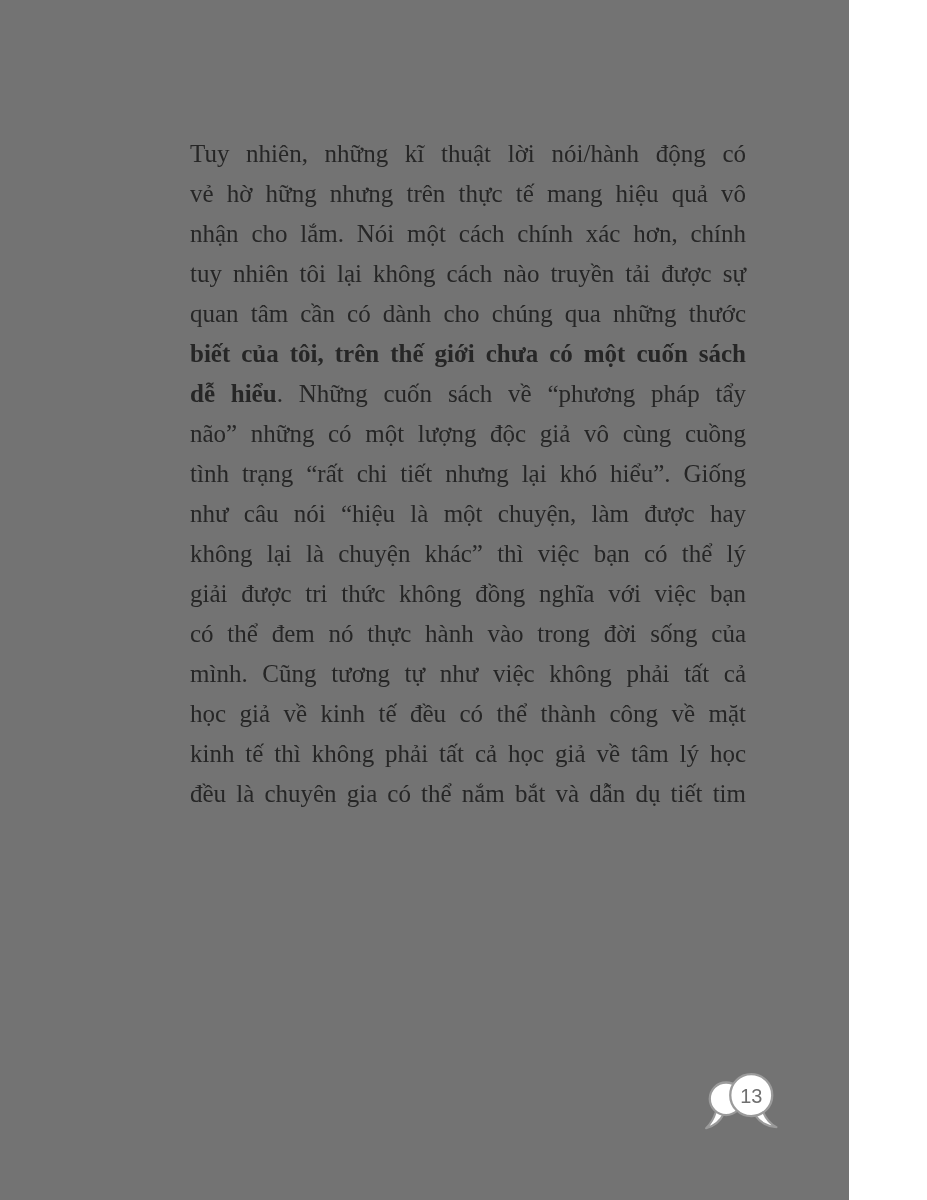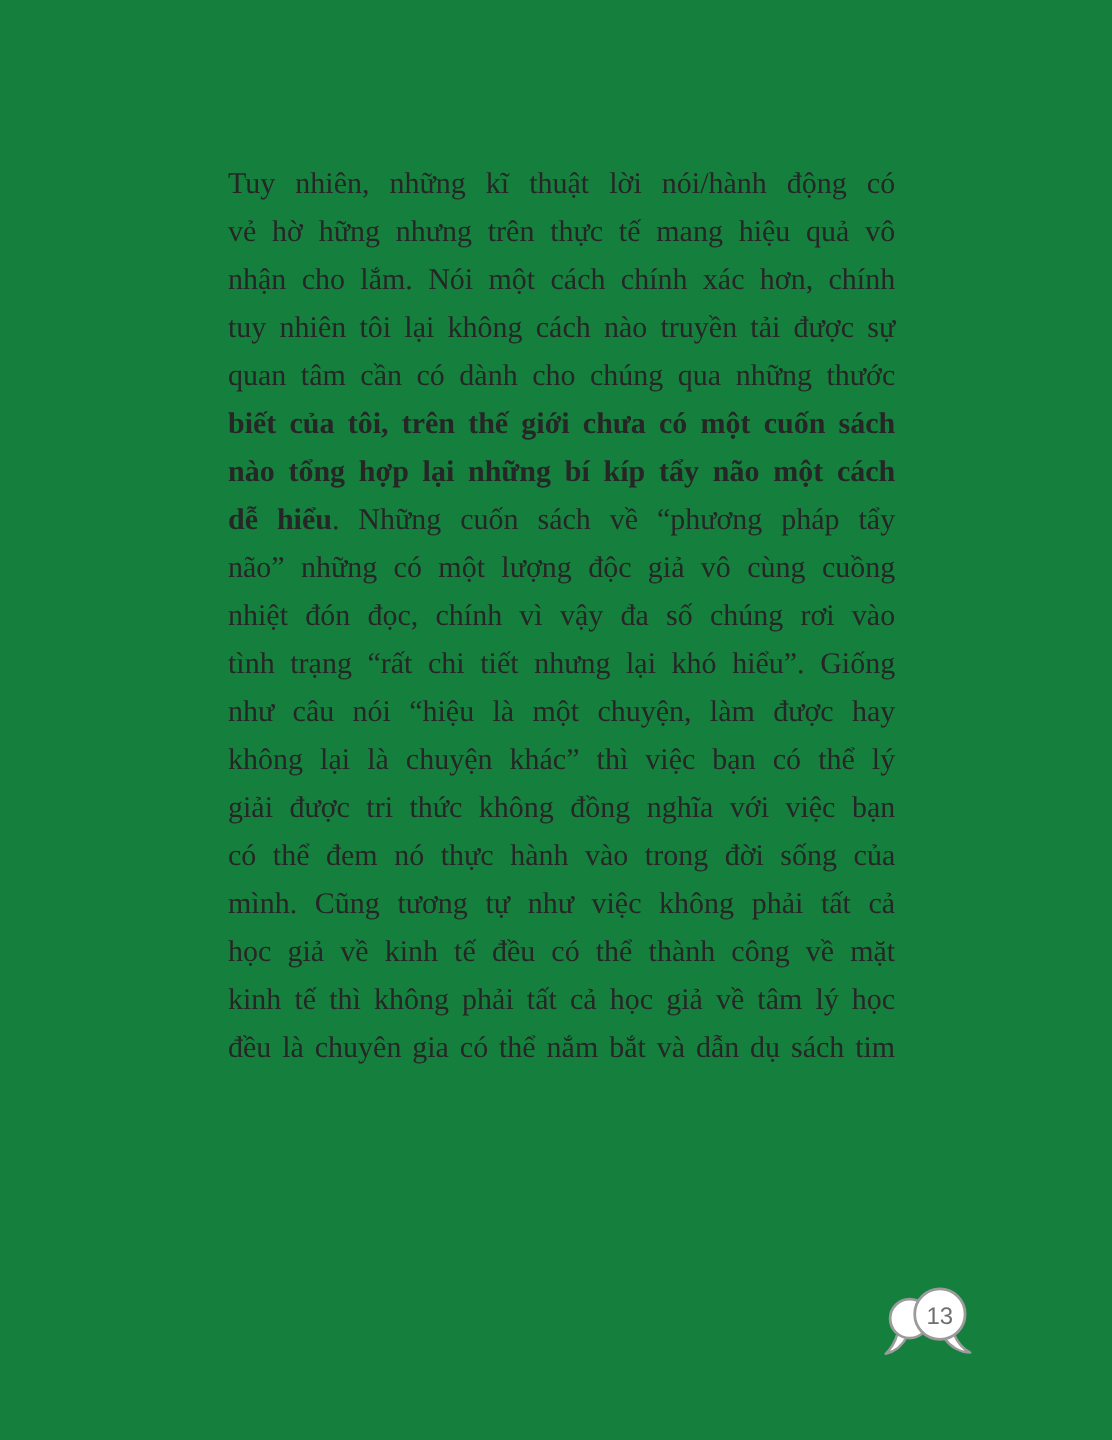--- a/index.html
+++ b/index.html
@@ -1,20 +1,20 @@
 <!DOCTYPE html>
 <html><head>
 <meta charset="utf-8">
 <style>
   html, body { margin: 0; padding: 0; background: #ffffff; }
   .page {
     position: relative;
-    width: 927px;
+    width: 849px;
     height: 1200px;
-    background: #15803d;
+    background: #737373;
     overflow: hidden;
     font-family: "Liberation Serif", serif;
   }
   .text-block {
     position: absolute;
     left: 190px;
     top: 134px;
     width: 556px;
     color: #262626;
     font-size: 25px;
@@ -23,52 +23,50 @@
     height: 40px;
     line-height: 40px;
     text-align: justify;
     text-align-last: justify;
     -moz-text-align-last: justify;
     white-space: normal;
   }
   .line .bold { font-weight: bold; }
   .page-number-badge {
     position: absolute;
-    left: 736px;
+    left: 704px;
     top: 1070px;
     width: 84px;
     height: 66px;
   }
   .page-number-badge svg { display: block; width: 100%; height: 100%; }
 </style>
 </head>
 <body>
 
 <div class="page">
 
   <div class="text-block">
       <div class="line"><span>Tuy nhiên, những kĩ thuật lời nói/hành động có</span></div>
       <div class="line"><span>vẻ hờ hững nhưng trên thực tế mang hiệu quả vô</span></div>
       <div class="line"><span>nhận cho lắm. Nói một cách chính xác hơn, chính</span></div>
       <div class="line"><span>tuy nhiên tôi lại không cách nào truyền tải được sự</span></div>
       <div class="line"><span>quan tâm cần có dành cho chúng qua những thước</span></div>
       <div class="line"><span class="bold">biết của tôi, trên thế giới chưa có một cuốn sách</span></div>
-      <div class="line"><span class="bold">nào tổng hợp lại những bí kíp tẩy não một cách</span></div>
       <div class="line"><span class="bold">dễ hiểu</span><span>. Những cuốn sách về “phương pháp tẩy</span></div>
       <div class="line"><span>não” những có một lượng độc giả vô cùng cuồng</span></div>
-      <div class="line"><span>nhiệt đón đọc, chính vì vậy đa số chúng rơi vào</span></div>
       <div class="line"><span>tình trạng “rất chi tiết nhưng lại khó hiểu”. Giống</span></div>
       <div class="line"><span>như câu nói “hiệu là một chuyện, làm được hay</span></div>
       <div class="line"><span>không lại là chuyện khác” thì việc bạn có thể lý</span></div>
       <div class="line"><span>giải được tri thức không đồng nghĩa với việc bạn</span></div>
       <div class="line"><span>có thể đem nó thực hành vào trong đời sống của</span></div>
       <div class="line"><span>mình. Cũng tương tự như việc không phải tất cả</span></div>
       <div class="line"><span>học giả về kinh tế đều có thể thành công về mặt</span></div>
       <div class="line"><span>kinh tế thì không phải tất cả học giả về tâm lý học</span></div>
-      <div class="line"><span>đều là chuyên gia có thể nắm bắt và dẫn dụ sách tim</span></div>
+      <div class="line"><span>đều là chuyên gia có thể nắm bắt và dẫn dụ tiết tim</span></div>
     </div>
 
   <div class="page-number-badge">
     <svg viewBox="0 0 80 62">
 
       <path d="M11,40 C9,47 6,51 2,55 C10,53 16,47 19,41" fill="#ffffff" stroke="#9b9b9b" stroke-width="2" stroke-linejoin="round"></path>
       <circle cx="21" cy="27" r="15.5" fill="#ffffff" stroke="#9b9b9b" stroke-width="2.2"></circle>
 
       <path d="M56,39 C59,46 63,51 69,54 C61,54 53,49 49,43" fill="#ffffff" stroke="#9b9b9b" stroke-width="2" stroke-linejoin="round"></path>
       <circle cx="45" cy="23.5" r="20" fill="#ffffff" stroke="#9b9b9b" stroke-width="2.2"></circle>

